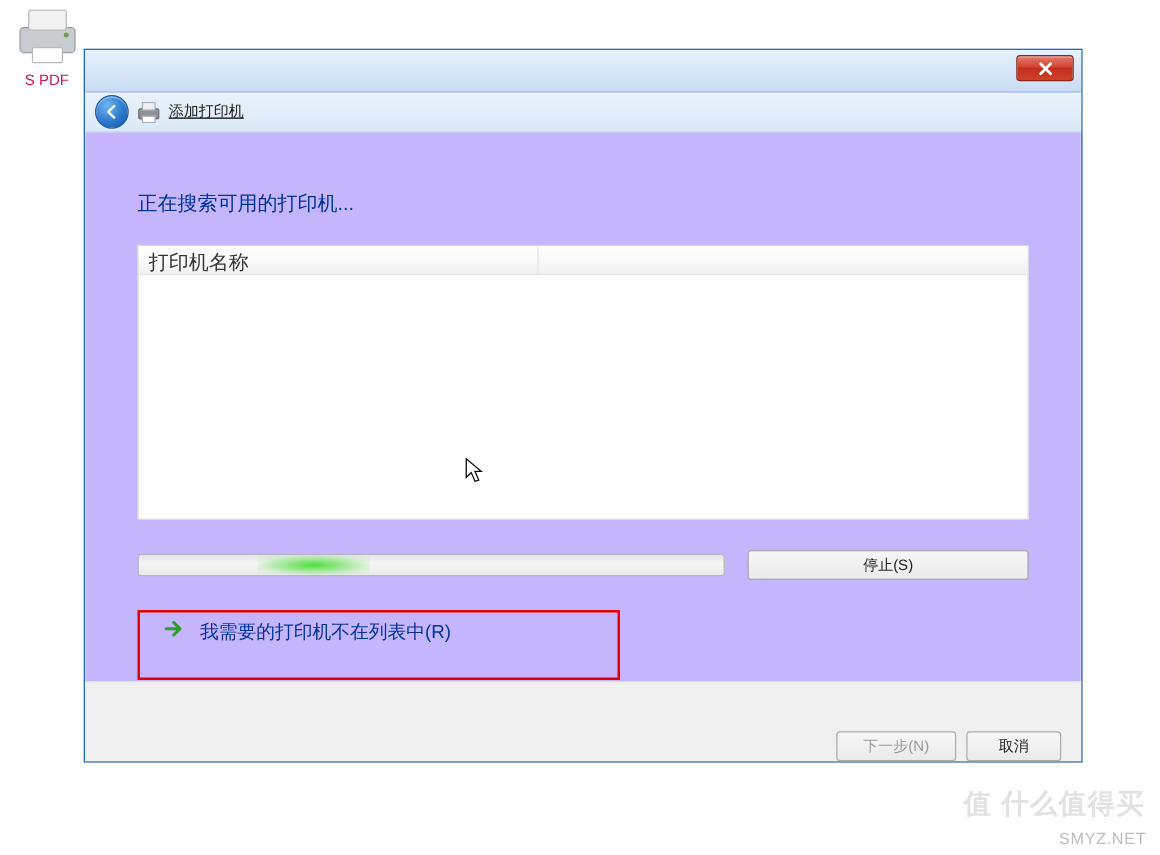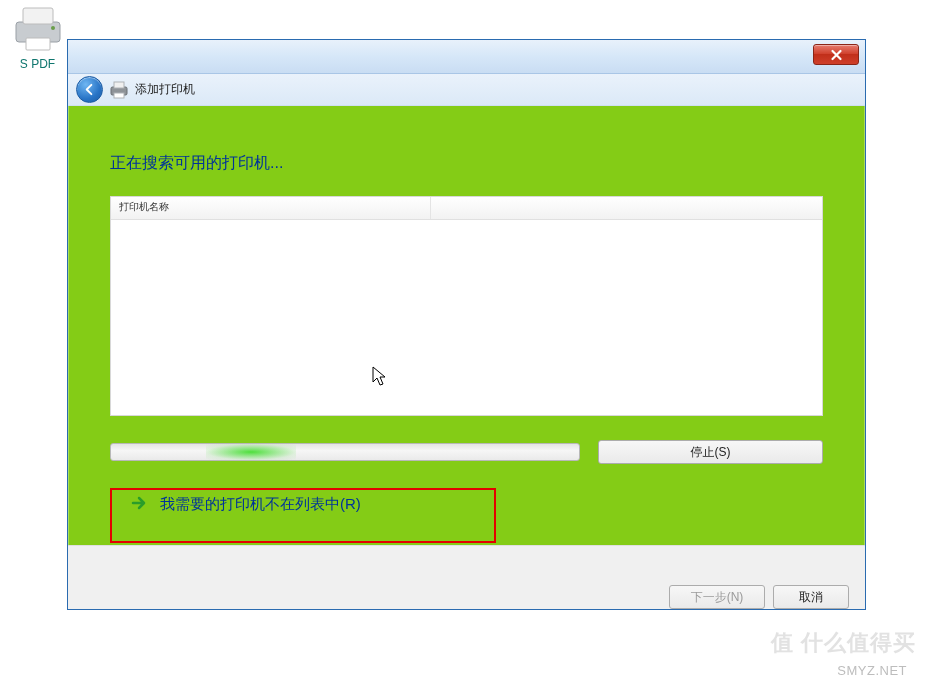--- a/index.html
+++ b/index.html
@@ -21,32 +21,33 @@
     }
     .desktop-icon .printer-glyph {
       width: 60px;
       height: 55px;
       margin: 0 auto;
       position: relative;
     }
     .printer-glyph svg { width: 60px; height: 55px; }
     .desktop-icon .label {
       font-size: 12px;
-      color: #0f766e;
+      color: #be185d;
       margin-top: 2px;
     }
     .dialog {
       position: absolute;
       left: 67px;
       top: 39px;
       width: 799px;
       height: 571px;
-      background: #84cc16;
+      background: #c4b5fd;
       border: 1px solid #2a6bb0;
       box-shadow: 0 0 0 1px rgba(255,255,255,0.3) inset;
+      text-decoration: underline;
     }
     .titlebar {
       height: 34px;
       background: linear-gradient(to bottom, #e8f1fb 0%, #d6e7f8 50%, #c9ddf3 100%);
       border-bottom: 1px solid #a9c6e6;
       position: relative;
     }
     .close-btn {
       position: absolute;
       right: 6px;
@@ -111,21 +112,21 @@
     }
     .list-header {
       display: flex;
       height: 23px;
       background: linear-gradient(to bottom, #ffffff 0%, #f2f2f2 100%);
       border-bottom: 1px solid #e0e0e0;
     }
     .list-header .col {
       padding: 3px 8px;
       border-right: 1px solid #e4e4e4;
-      font-size: 10px;
+      font-size: 16px;
       color: #333;
     }
     .col-name { width: 320px; }
     .col-addr { flex: 1; }
     .list-body { height: calc(100% - 23px); }
     .progress-row {
       display: flex;
       align-items: center;
       gap: 18px;
       margin-top: 24px;
@@ -193,21 +194,21 @@
     }
     .cursor {
       position: absolute;
       left: 372px;
       top: 366px;
       pointer-events: none;
     }
     .cursor svg { width: 16px; height: 22px; }
     .watermark {
       position: absolute;
-      right: 21px;
+      right: 11px;
       bottom: 6px;
       color: #bdbdbd;
       font-size: 13px;
       letter-spacing: 0.5px;
     }
     .watermark-cn {
       position: absolute;
       right: 12px;
       bottom: 26px;
       color: #e2e2e2;

